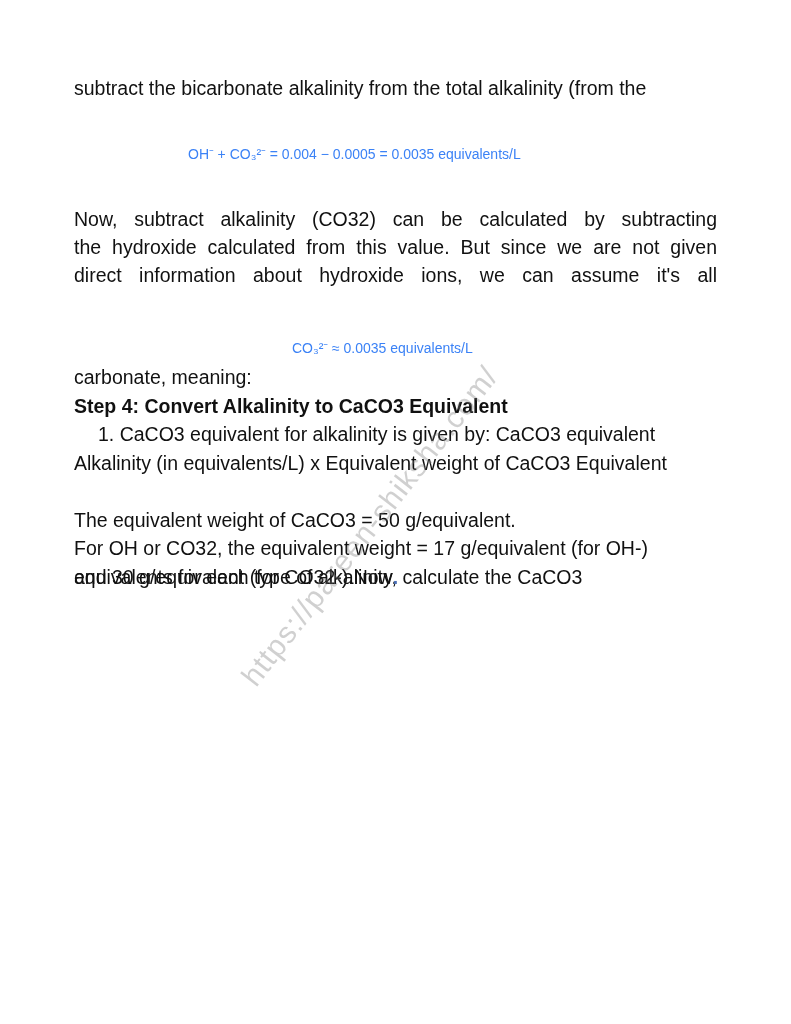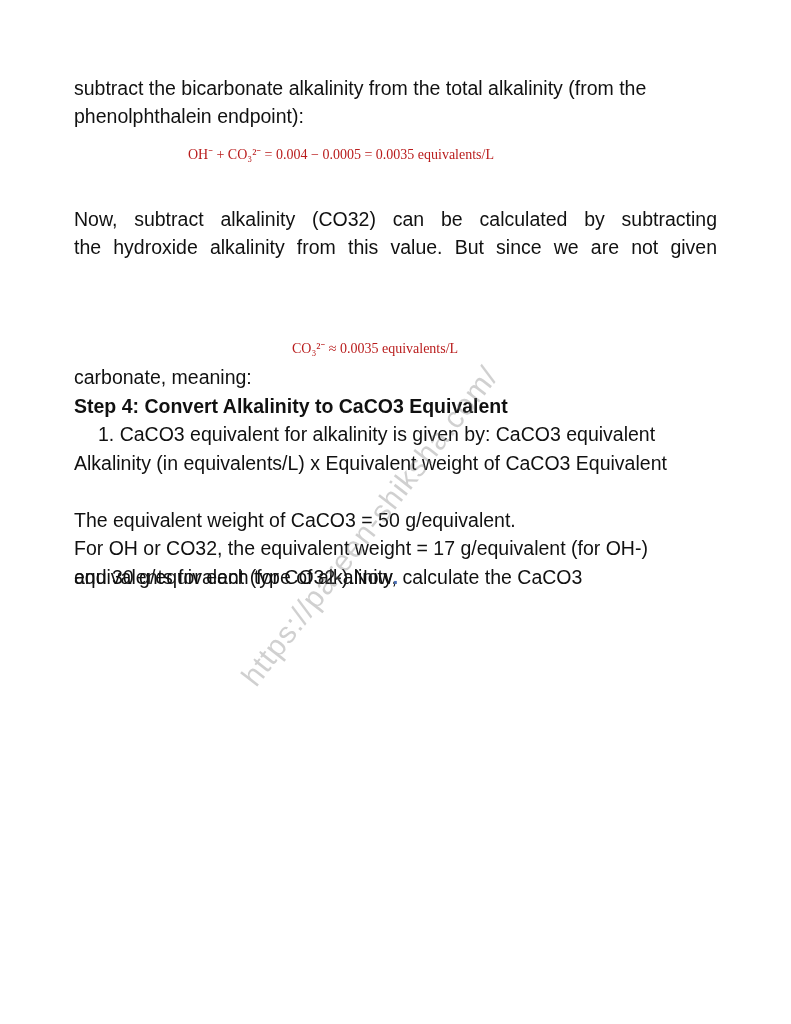--- a/index.html
+++ b/index.html
@@ -1,34 +1,34 @@
 <!DOCTYPE html>
 <html><head>
 <meta charset="utf-8">
 <style>
   html, body { margin: 0; padding: 0; background: #ffffff; }
   body { width: 791px; height: 1024px; position: relative; overflow: hidden; }
   .page { position: absolute; left: 0; top: 0; width: 791px; height: 1024px; background: #fff; }
   .txt { position: absolute; left: 74px; font-family: "Liberation Sans", sans-serif; font-size: 19.5px; color: #111; white-space: nowrap; line-height: 1; }
   .just { white-space: normal; width: 643px; text-align: justify; text-align-last: justify; }
-  .eq { position: absolute; font-family: Liberation Serif, serif; font-size: 14px; color: #b91c1c; white-space: nowrap; }
+  .eq { position: absolute; font-family: Liberation Sans, sans-serif; font-size: 14px; color: #3b82f6; white-space: nowrap; }
   .bold { font-weight: bold; }
   .dot { color: #4a6fb5; font-weight: bold; }
   .watermark { position: absolute; left: 190px; top: 480px; font-family: "Liberation Sans", sans-serif; font-size: 30px; color: rgba(120,120,120,0.35); transform: rotate(-52deg); transform-origin: left center; white-space: nowrap; letter-spacing: 1px; pointer-events: none; }
 </style>
 </head>
 <body>
 
 <div class="page">
   <div class="txt" style="top:79px;">subtract the bicarbonate alkalinity from the total alkalinity (from the</div>
-  <div class="txt" style="top:107px;">phenolphthalein endpoint):</div>
   <div class="eq" style="left:188px; top:144px;">OH⁻ + CO₃²⁻ = 0.004 − 0.0005 = 0.0035 equivalents/L</div>
 
   <div class="txt just" style="top:210px;">Now, subtract alkalinity (CO32) can be calculated by subtracting</div>
-  <div class="txt just" style="top:238px;">the hydroxide alkalinity from this value. But since we are not given</div>
+  <div class="txt just" style="top:238px;">the hydroxide calculated from this value. But since we are not given</div>
+  <div class="txt just" style="top:266px;">direct information about hydroxide ions, we can assume it's all</div>
 
   <div class="eq" style="left:292px; top:338px;">CO₃²⁻ ≈ 0.0035 equivalents/L</div>
 
   <div class="txt" style="top:368px;">carbonate, meaning:</div>
   <div class="txt bold" style="top:397px;">Step 4: Convert Alkalinity to CaCO3 Equivalent</div>
   <div class="txt" style="top:425px;margin-left:24px;">1. CaCO3 equivalent for alkalinity is given by: CaCO3 equivalent</div>
   <div class="txt" style="top:454px;">Alkalinity (in equivalents/L) x Equivalent weight of CaCO3 Equivalent</div>
   <div class="txt" style="top:511px;">The equivalent weight of CaCO3 = 50 g/equivalent.</div>
   <div class="txt" style="top:539px;">For OH or CO32, the equivalent weight = 17 g/equivalent (for OH-)</div>
   <div class="txt" style="top:568px;">and 30 g/equivalent (for CO32-).Now, calculate the CaCO3</div>

